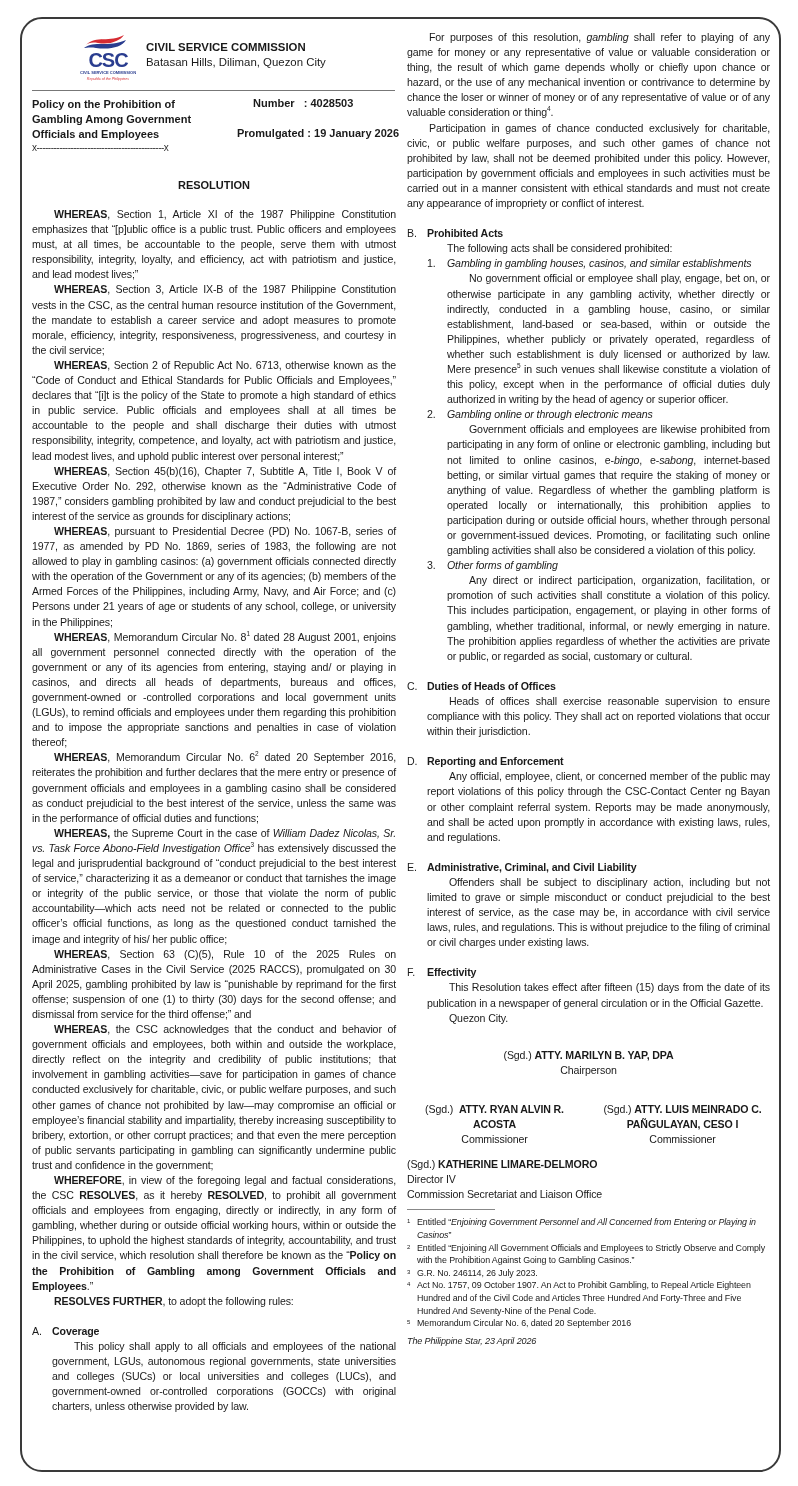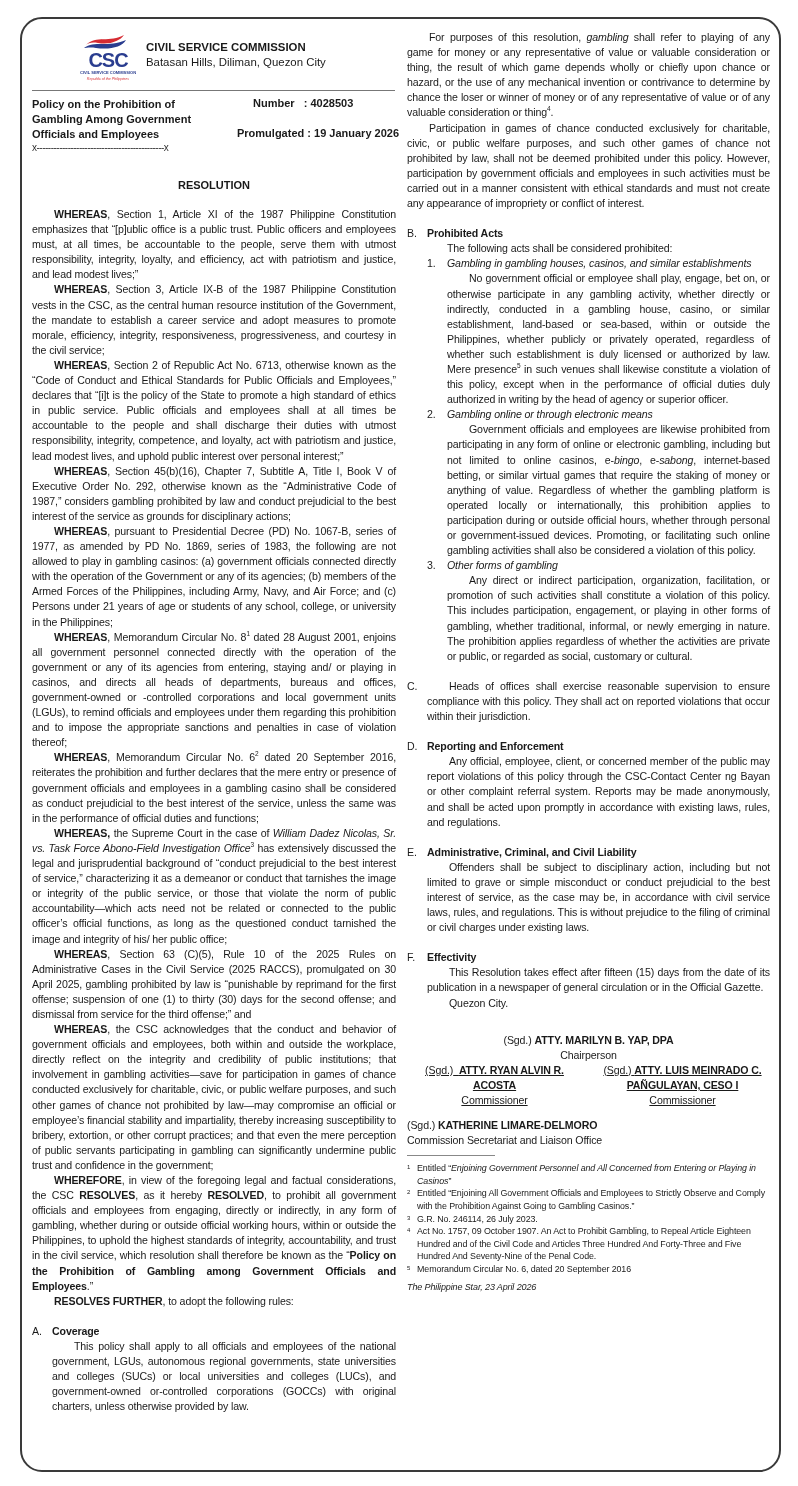--- a/index.html
+++ b/index.html
@@ -128,20 +128,21 @@
     <div class="item-body">
       <div><i>Other forms of gambling</i></div>
       <p class="ind">Any direct or indirect participation, organization, facilitation, or promotion of such activities shall constitute a violation of this policy. This includes participation, engagement, or playing in other forms of gambling, whether traditional, informal, or newly emerging in nature. The prohibition applies regardless of whether the activities are private or public, or regarded as social, customary or cultural.</p>
     </div>
   </div>
   <div class="gap"></div>
 
   <div class="sec">
     <div class="sec-letter">C.</div>
     <div class="sec-body">
+      <div class="b">Duties of Heads of Offices</div>
       <p class="ind">Heads of offices shall exercise reasonable supervision to ensure compliance with this policy. They shall act on reported violations that occur within their jurisdiction.</p>
     </div>
   </div>
   <div class="gap"></div>
 
   <div class="sec">
     <div class="sec-letter">D.</div>
     <div class="sec-body">
       <div class="b">Reporting and Enforcement</div>
       <p class="ind">Any official, employee, client, or concerned member of the public may report violations of this policy through the CSC-Contact Center ng Bayan or other complaint referral system. Reports may be made anonymously, and shall be acted upon promptly in accordance with existing laws, rules, and regulations.</p>
@@ -165,35 +166,36 @@
       <p class="ind">This Resolution takes effect after fifteen (15) days from the date of its publication in a newspaper of general circulation or in the Official Gazette.</p>
       <p class="ind">Quezon City.</p>
     </div>
   </div>
   <div class="gap"></div>
 
   <div class="sigs" style="margin-top:7px;">
     <div><span>(Sgd.)</span> <b>ATTY. MARILYN B. YAP, DPA</b></div>
     <div>Chairperson</div>
   </div>
-  <div class="sig-row" style="margin-top:0;text-decoration:underline;">
+  <div class="sig-row" style="margin-top:24px;">
     <div class="sig-col">
       <div><span>(Sgd.)</span>&nbsp; <b>ATTY. RYAN ALVIN R.</b></div>
       <div class="b">ACOSTA</div>
       <div>Commissioner</div>
     </div>
     <div class="sig-col">
       <div><span>(Sgd.)</span> <b>ATTY. LUIS MEINRADO C.</b></div>
       <div class="b">PAÑGULAYAN, CESO I</div>
       <div>Commissioner</div>
     </div>
   </div>
   <div class="gap" style="height:10px;"></div>
   <div>
     <div><span>(Sgd.)</span> <b>KATHERINE LIMARE-DELMORO</b></div>
+    <div>Director IV</div>
     <div>Commission Secretariat and Liaison Office</div>
   </div>
 
   <div class="fn-rule"></div>
   <div class="fn">
       <span class="fn-n">1</span>
       <span class="fn-t"><span>Entitled “</span><i>Enjoining Government Personnel and All Concerned from Entering or Playing in Casinos</i><span>”</span></span>
     </div>
   <div class="fn">
       <span class="fn-n">2</span>

